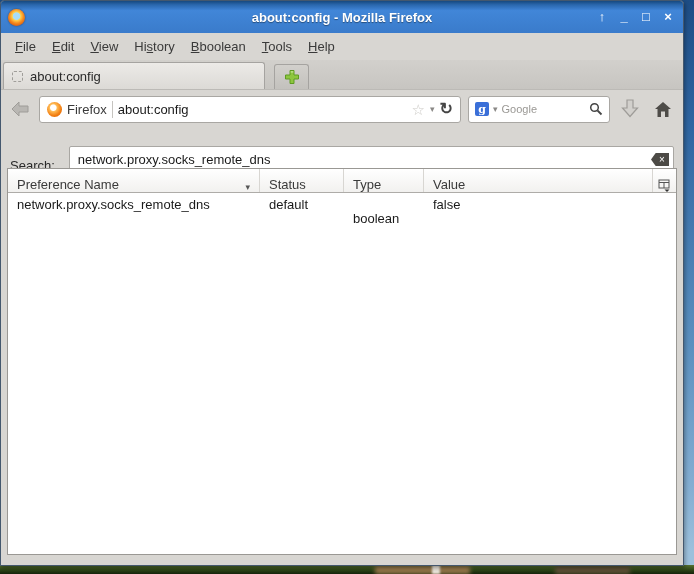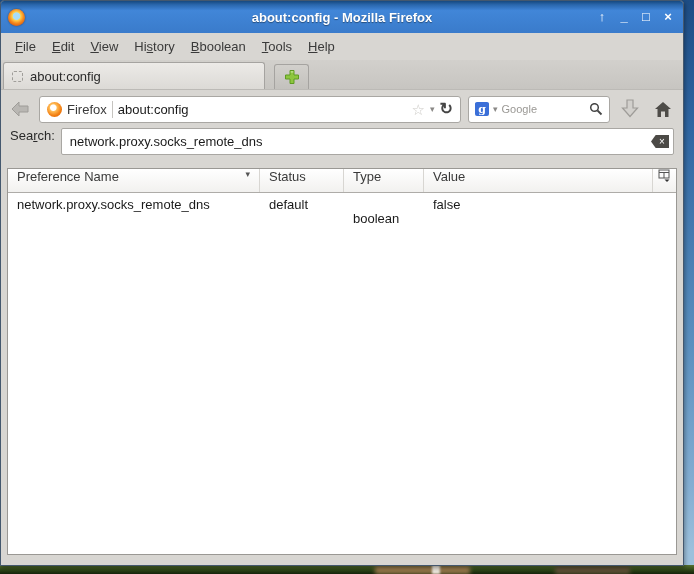--- a/index.html
+++ b/index.html
@@ -75,36 +75,36 @@
     background:#fff; border:1px solid #a9a7a3; border-radius:3px; padding:0 6px; flex:0 0 auto; }
   .gicon { width:14px; height:14px; background:#3a6fd8; color:#fff; border-radius:2px;
     font-family:"DejaVu Serif",serif; font-weight:bold; font-size:11px;
     display:flex; align-items:center; justify-content:center; flex:0 0 auto; }
   .search-input { border:none; outline:none; flex:1; min-width:0; font-size:11px;
     color:#1a1a1a; font-family:inherit; background:transparent; }
   .search-input::placeholder { color:#9a9894; opacity:1; }
   .toolbar-btn { width:26px; height:24px; display:flex; align-items:center; justify-content:center; }
 
   
-  .findbar { height:45px; display:flex; align-items:flex-start; padding:0 9px; gap:6px;
+  .findbar { height:45px; display:flex; align-items:flex-end; padding:0 9px; gap:14px;
     font-size:13px; color:#2a2a2a; }
   .find-wrap { position:relative; flex:1; height:27px; }
   .find-input { width:100%; height:100%; border:1px solid #a9a7a3; border-radius:2px;
     padding:0 28px 0 8px; font-size:13px; color:#1a1a1a; background:#fff;
     font-family:inherit; outline:none; }
   .clear-btn { position:absolute; right:5px; top:7px; width:18px; height:13px;
     background:#4c4a46; clip-path:polygon(26% 0,100% 0,100% 100%,26% 100%,0 50%);
     color:#fff; font-size:10px; line-height:13px; text-align:center; padding-left:4px; }
 
   
   .content { position:absolute; left:6px; right:6px; top:167px; bottom:10px;
     background:#fff; border:1px solid #9a9894; overflow:hidden; }
   .thead { display:flex; height:24px; border-bottom:1px solid #aeaca8;
     font-size:13px; color:#3a3a3a; background:linear-gradient(180deg,#ffffff,#f2f1ef); }
-  .th { height:100%; display:flex; align-items:flex-start; padding:0 9px;
+  .th { height:100%; display:flex; align-items:flex-end; padding:0 9px;
     border-right:1px solid #d8d6d2;gap:28px; }
   .th-name { width:252px; justify-content:space-between; }
   .th-status { width:84px; }
   .th-type { width:80px; }
   .th-value { flex:1; border-right:1px solid #d8d6d2; }
   .th-picker { width:23px; border-right:none; justify-content:center; padding:0; }
   .sort-icon { font-size:9px; color:#555; }
   .trow { display:flex; height:22px; align-items:center; font-size:13px; color:#1a1a1a; }
   .td { padding:0 9px; }
   .td-name { width:252px; }

